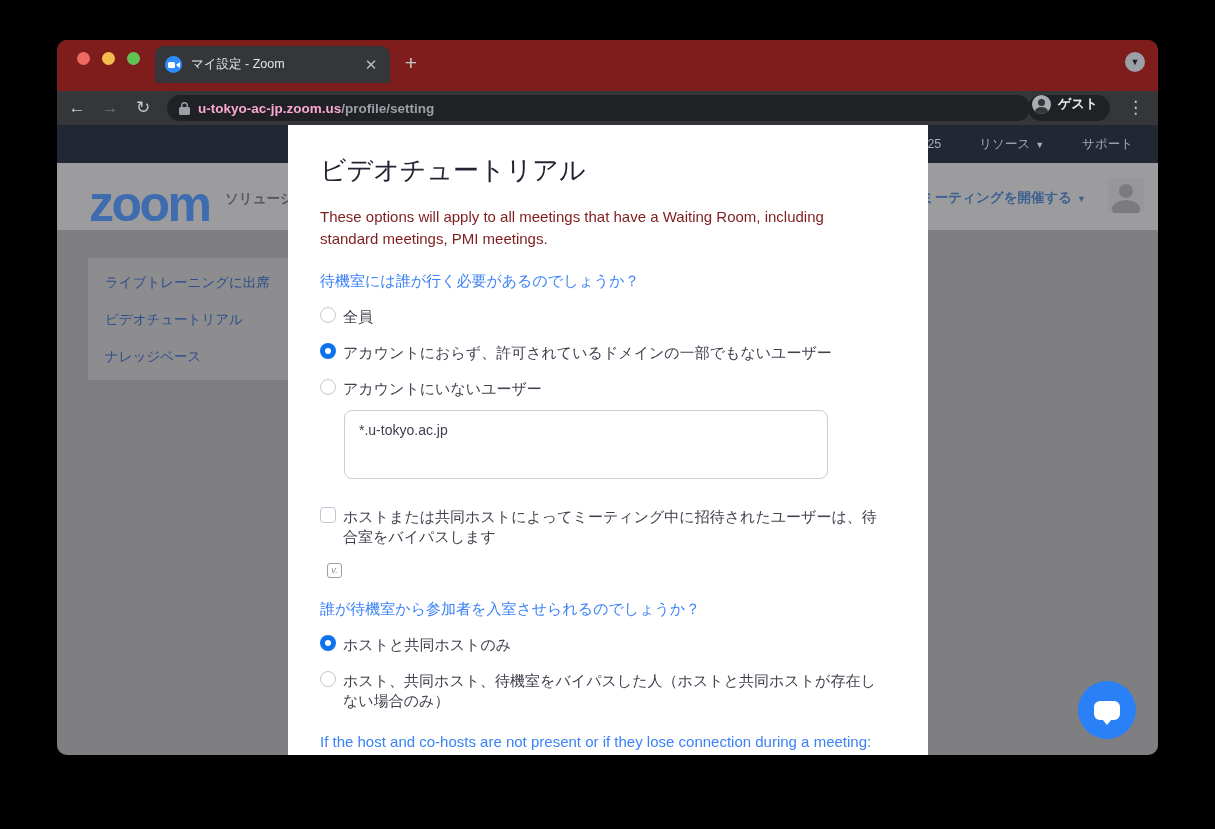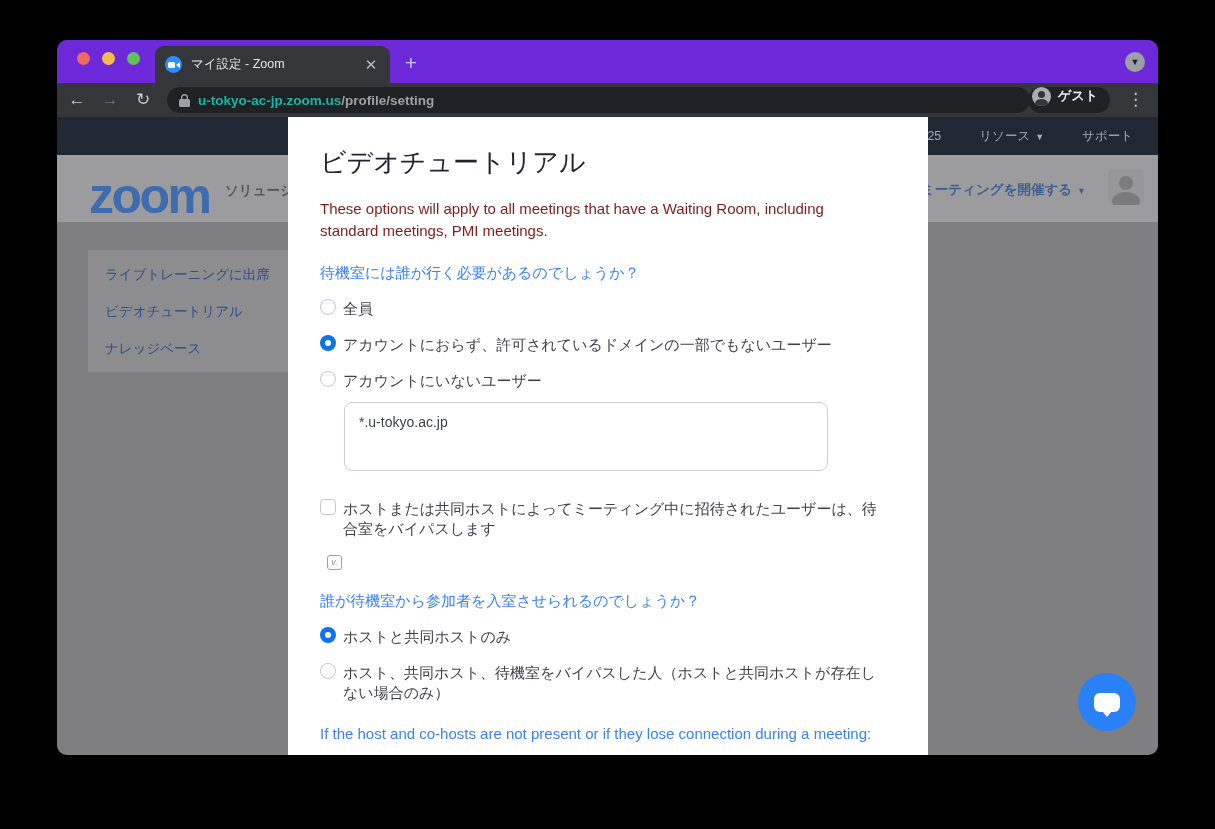--- a/index.html
+++ b/index.html
@@ -4,21 +4,21 @@
 <style>
   * { margin:0; padding:0; box-sizing:border-box; }
   html,body { width:1215px; height:829px; background:#000; font-family:"Liberation Sans","DejaVu Sans",sans-serif; }
   .stage { position:relative; width:1215px; height:829px; background:#000; overflow:hidden; }
 
   
   .window { position:absolute; left:57px; top:40px; width:1101px; height:715px;
             border-radius:10px; overflow:hidden; background:#35363a; }
 
   
-  .tabstrip { position:relative; height:43px; background:#6d28d9; }
+  .tabstrip { position:relative; height:51px; background:#7f1d1d; }
   .traffic { position:absolute; left:20px; top:12px; display:flex; gap:12px; }
   .light { width:13px; height:13px; border-radius:50%; }
   .light.red { background:#ee6a5f; } .light.yellow { background:#f5bd4f; } .light.green { background:#61c354; }
   .tab { position:absolute; left:98px; top:6px; width:235px; height:37px; background:#35363a;
          border-radius:9px 9px 0 0; display:flex; align-items:center; padding:0 10px; }
   .favicon { width:17px; height:17px; border-radius:50%; background:#2d8cff; position:relative; flex:0 0 auto; }
   .favicon::before { content:""; position:absolute; left:3px; top:5.5px; width:7px; height:6px; background:#fff; border-radius:1.5px; }
   .favicon::after { content:""; position:absolute; right:2.5px; top:5.5px; width:0; height:0;
                     border-right:4px solid #fff; border-top:3px solid transparent; border-bottom:3px solid transparent; }
   .tab-title { color:#e2e4e9; font-size:12.5px; margin-left:9px; flex:1 1 auto; white-space:nowrap; overflow:hidden; }
@@ -28,21 +28,21 @@
   .downloads { position:absolute; right:13px; top:12px; width:20px; height:20px; border-radius:50%; background:#9aa0a6;
                display:flex; align-items:center; justify-content:center; color:#1d1e20; font-size:9px; }
 
   
   .toolbar { position:relative; height:34px; background:#35363a; display:flex; align-items:center; }
   .navbtn { width:26px; height:26px; text-align:center; line-height:26px; font-size:17px; color:#c6c9cd; margin-left:7px; border-radius:50%; }
   .navbtn.disabled { color:#6e7175; }
   .urlbar { position:absolute; left:110px; top:4px; width:863px; height:26px; background:#202124;
             border-radius:13px; display:flex; align-items:center; padding:0 12px; }
   .lock { margin-right:8px; display:inline-flex; }
-  .url-host { color:#14b8a6; font-size:13.5px; font-weight:600; }
+  .url-host { color:#f9a8d4; font-size:13.5px; font-weight:600; }
   .url-path { color:#9aa0a6; font-size:13.5px; font-weight:600; }
   .guest { position:absolute; right:48px; top:4px; height:26px; background:#202124; border-radius:13px;
            display:flex; align-items:flex-start; padding:0 12px 0 4px; }
   .guest-ava { width:19px; height:19px; border-radius:50%; background:#a9aeb5; position:relative; overflow:hidden; margin-right:7px; }
   .guest-ava::before { content:""; position:absolute; left:6px; top:3.5px; width:7px; height:7px; border-radius:50%; background:#35363a; }
   .guest-ava::after { content:""; position:absolute; left:3px; top:12px; width:13px; height:9px; border-radius:50%; background:#35363a; }
   .guest-label { color:#e8eaed; font-size:13px; font-weight:700; }
   .menu-dots { position:absolute; right:14px; top:5px; color:#c6c9cd; font-size:17px; line-height:24px; letter-spacing:0; }
 
   

